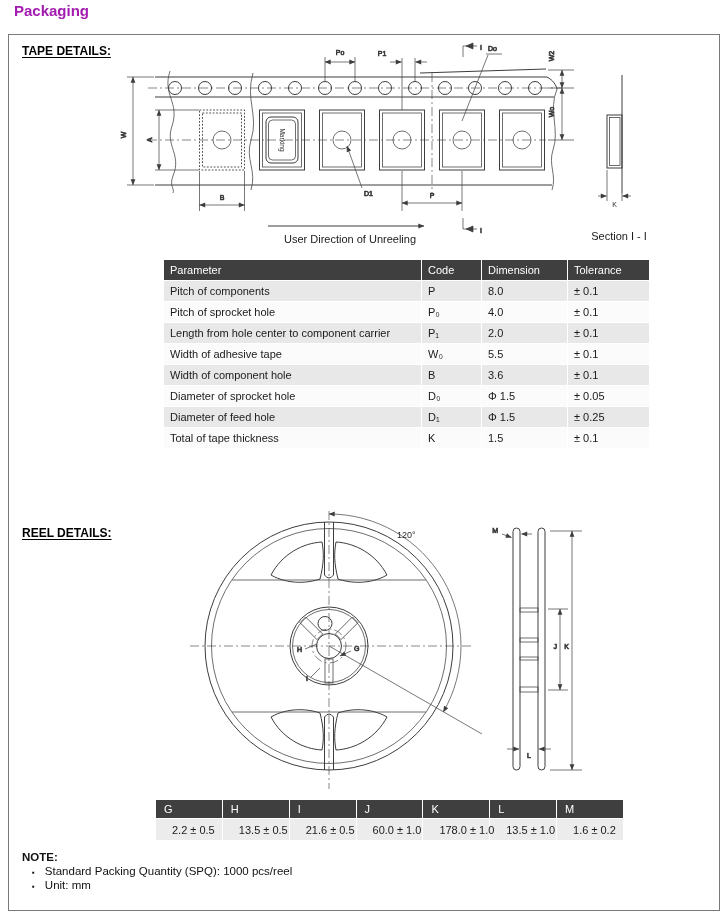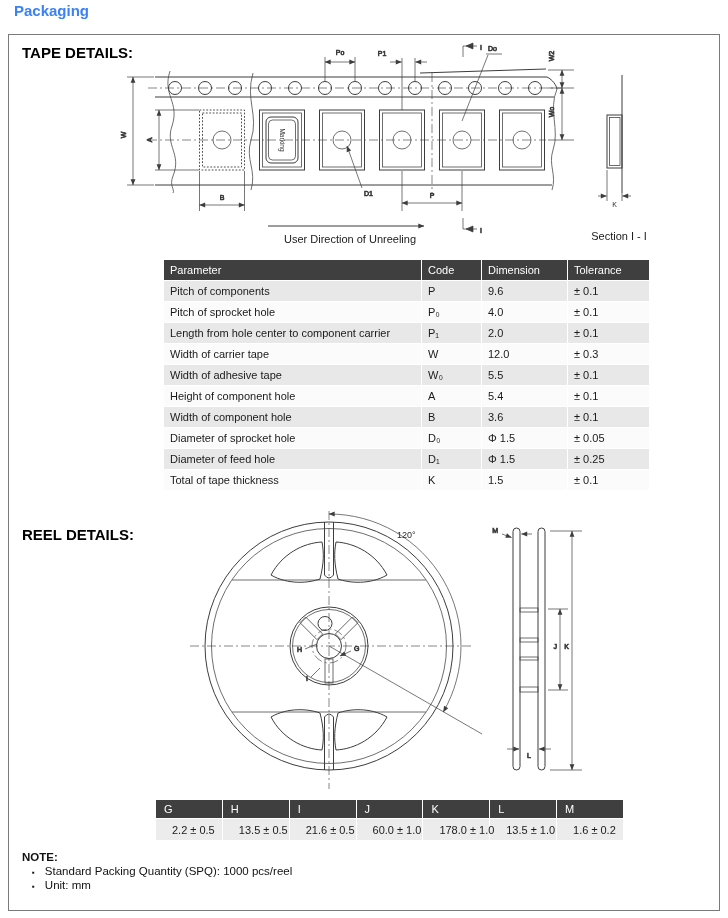--- a/index.html
+++ b/index.html
@@ -1,21 +1,21 @@
 <!DOCTYPE html>
 <html><head>
 <meta charset="utf-8">
 <style>
   html,body{margin:0;padding:0;background:#fff;}
   .page{position:relative;width:728px;height:918px;background:#fff;
         font-family:"Liberation Sans",sans-serif;color:#1a1a1a;overflow:hidden;}
-  .page-title{position:absolute;left:14px;top:2px;font-size:15px;font-weight:bold;color:#3b82f6;}
+  .page-title{position:absolute;left:14px;top:2px;font-size:15px;font-weight:bold;color:#a21caf;}
   .frame{position:absolute;left:8px;top:34px;width:710px;height:875px;border:1px solid #7a7a7a;}
-  .sec-heading{position:absolute;font-size:15px;font-weight:bold;color:#000;
-               text-underline-offset:2px;}
+  .sec-heading{position:absolute;font-size:12px;font-weight:bold;color:#000;
+               text-decoration:underline;text-underline-offset:2px;}
   .tape-heading{left:22px;top:44px;}
   .reel-heading{left:22px;top:526px;}
   .tape-svg{position:absolute;left:110px;top:40px;}
   .reel-svg{position:absolute;left:150px;top:505px;}
   svg{overflow:visible;}
   svg text{font-family:"Liberation Sans",sans-serif;fill:#2b2b2b;}
   .dimtxt{font-size:7px;}
   .bigtxt{font-size:11px;fill:#1a1a1a;}
   .marktxt{font-size:6.5px;}
   .angtxt{font-size:9px;}
@@ -208,51 +208,39 @@
         <th class="c-param">Parameter</th>
         <th class="c-code">Code</th>
         <th class="c-dim">Dimension</th>
         <th class="c-tol">Tolerance</th>
       </tr>
     </thead>
     <tbody>
       <tr>
         <td>Pitch of components</td>
         <td>P</td>
-        <td>9.6</td>
+        <td>8.0</td>
         <td>± 0.1</td>
       </tr>
       <tr>
         <td>Pitch of sprocket hole</td>
         <td>P₀</td>
         <td>4.0</td>
         <td>± 0.1</td>
       </tr>
       <tr>
         <td>Length from hole center to component carrier</td>
         <td>P₁</td>
         <td>2.0</td>
         <td>± 0.1</td>
       </tr>
       <tr>
-        <td>Width of carrier tape</td>
-        <td>W</td>
-        <td>12.0</td>
-        <td>± 0.3</td>
-      </tr>
-      <tr>
         <td>Width of adhesive tape</td>
         <td>W₀</td>
         <td>5.5</td>
-        <td>± 0.1</td>
-      </tr>
-      <tr>
-        <td>Height of component hole</td>
-        <td>A</td>
-        <td>5.4</td>
         <td>± 0.1</td>
       </tr>
       <tr>
         <td>Width of component hole</td>
         <td>B</td>
         <td>3.6</td>
         <td>± 0.1</td>
       </tr>
       <tr>
         <td>Diameter of sprocket hole</td>

